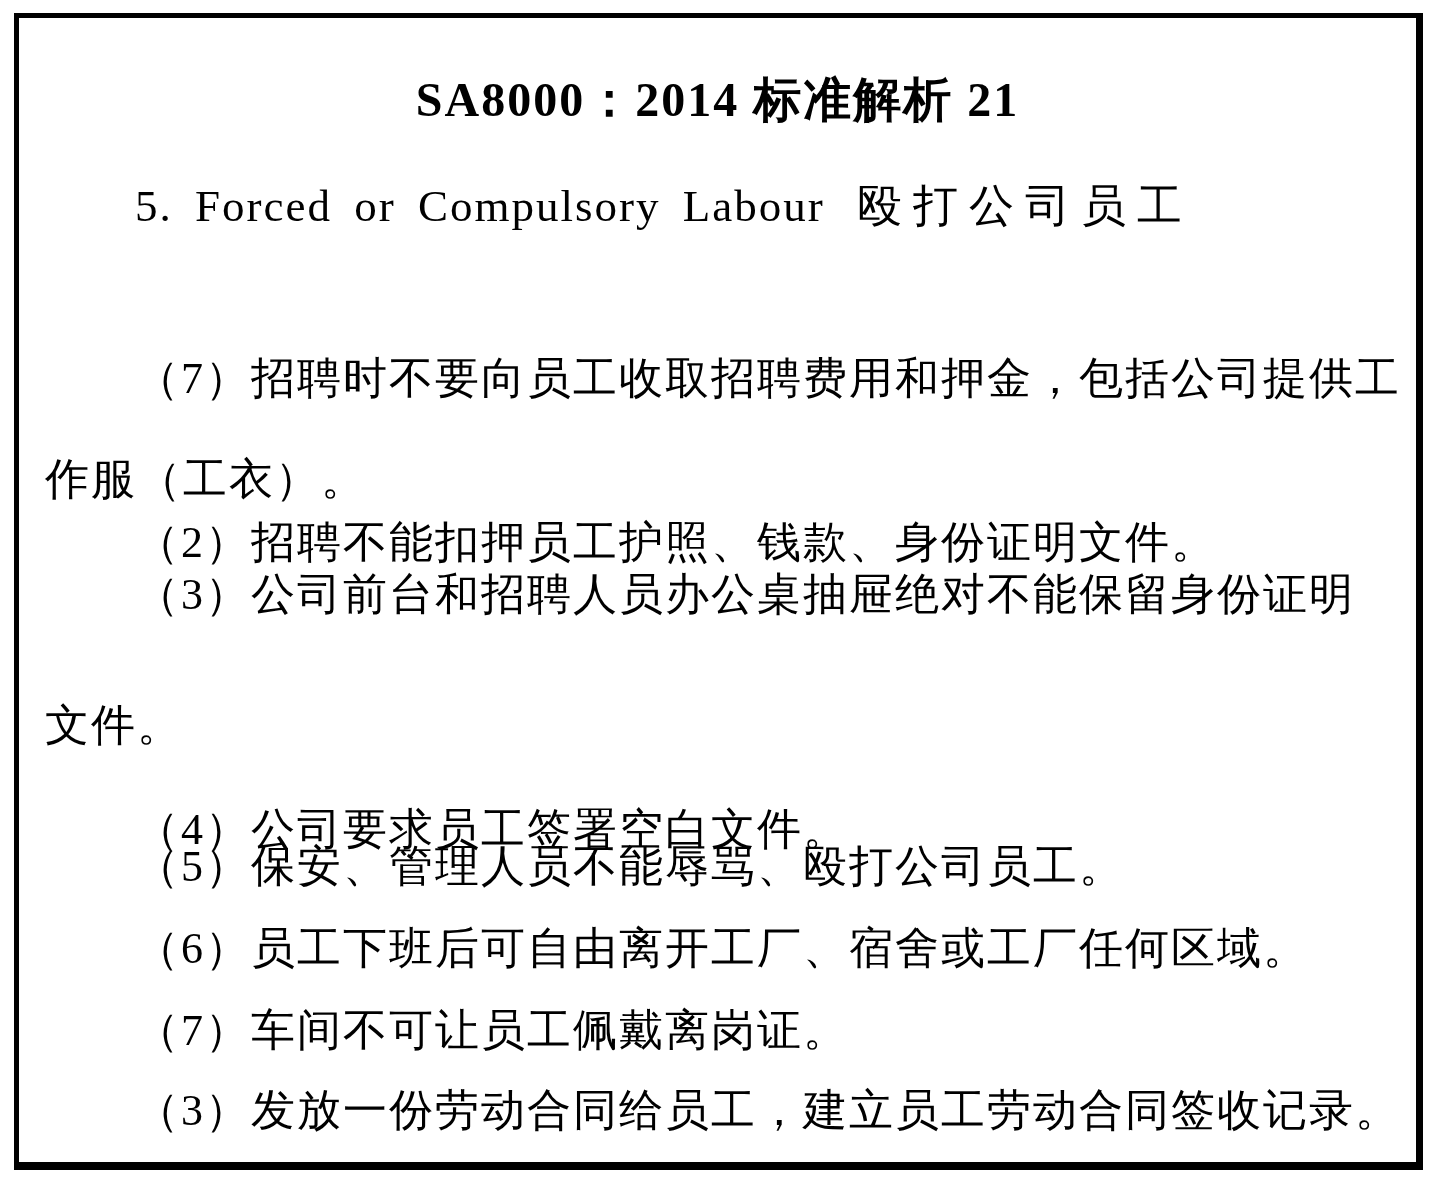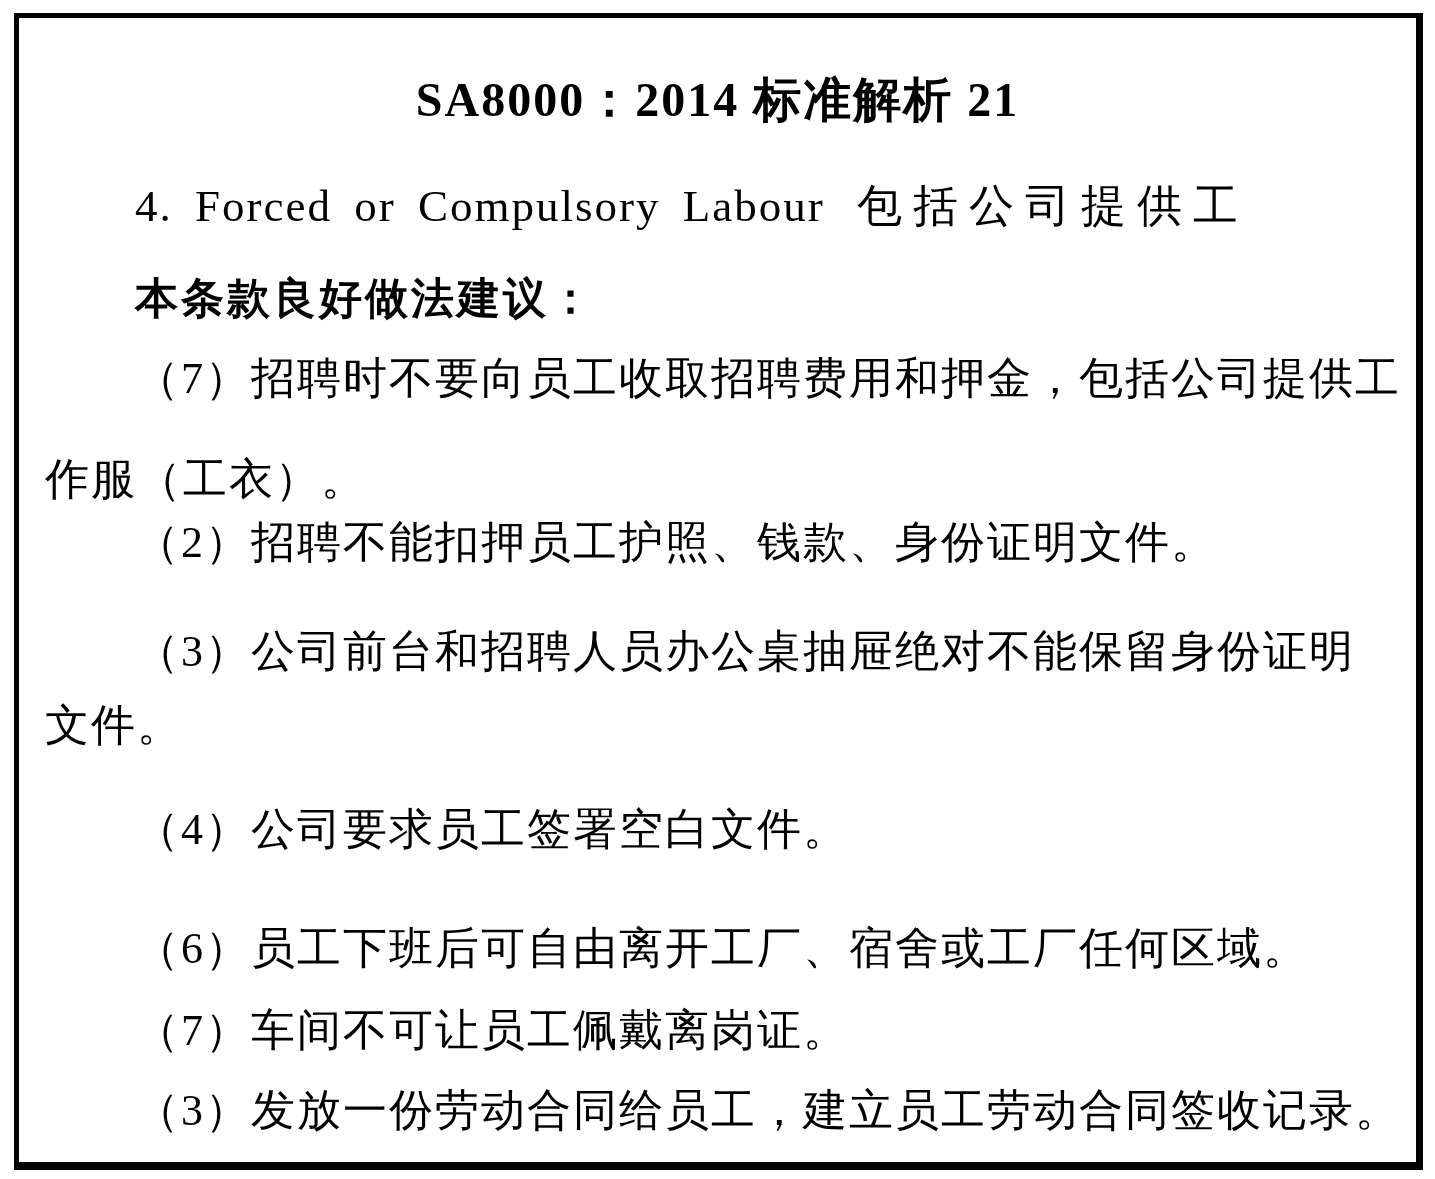--- a/index.html
+++ b/index.html
@@ -60,45 +60,45 @@
   .section-heading {
     top: 272px;
     font-family: "Liberation Sans", "DejaVu Sans", sans-serif;
     font-weight: bold;
     font-size: 43px;
     letter-spacing: 3px;
   }
   .l-item1a { top: 353px; }
   .l-item1b { top: 435px; }
   .l-item2  { top: 517px; }
-  .l-item3a { top: 626px; }
+  .l-item3a { top: 569px; }
   .l-item3b { top: 681px; }
   .l-item4  { top: 759px; margin-top: 45px; }
   .l-item5  { top: 841px; }
   .l-item6  { top: 923px; }
   .l-item7  { top: 1005px; }
   .l-item8  { top: 1085px; }
 </style>
 </head>
 <body>
 
 <div class="page">
   <div class="frame"></div>
 
   <h1 class="title">SA8000：2014 标准解析 21</h1>
 
   <div class="line clause indent">
-    <span>4. Forced or Compulsory Labour</span>
-    <span class="zh">包括公司提供工</span>
+    <span>5. Forced or Compulsory Labour</span>
+    <span class="zh">殴打公司员工</span>
   </div>
 
-  <div class="line section-heading indent">本条款良好做法建议：</div>
 
   <div class="line indent l-item1a">（7）招聘时不要向员工收取招聘费用和押金，包括公司提供工</div>
   <div class="line flush  l-item1b">作服（工衣）。</div>
   <div class="line indent l-item2">（2）招聘不能扣押员工护照、钱款、身份证明文件。</div>
   <div class="line indent l-item3a">（3）公司前台和招聘人员办公桌抽屉绝对不能保留身份证明</div>
   <div class="line flush  l-item3b">文件。</div>
   <div class="line indent l-item4">（4）公司要求员工签署空白文件。</div>
+  <div class="line indent l-item5">（5）保安、管理人员不能辱骂、殴打公司员工。</div>
   <div class="line indent l-item6">（6）员工下班后可自由离开工厂、宿舍或工厂任何区域。</div>
   <div class="line indent l-item7">（7）车间不可让员工佩戴离岗证。</div>
   <div class="line indent l-item8">（3）发放一份劳动合同给员工，建立员工劳动合同签收记录。</div>
 </div>
 
 </body></html>

